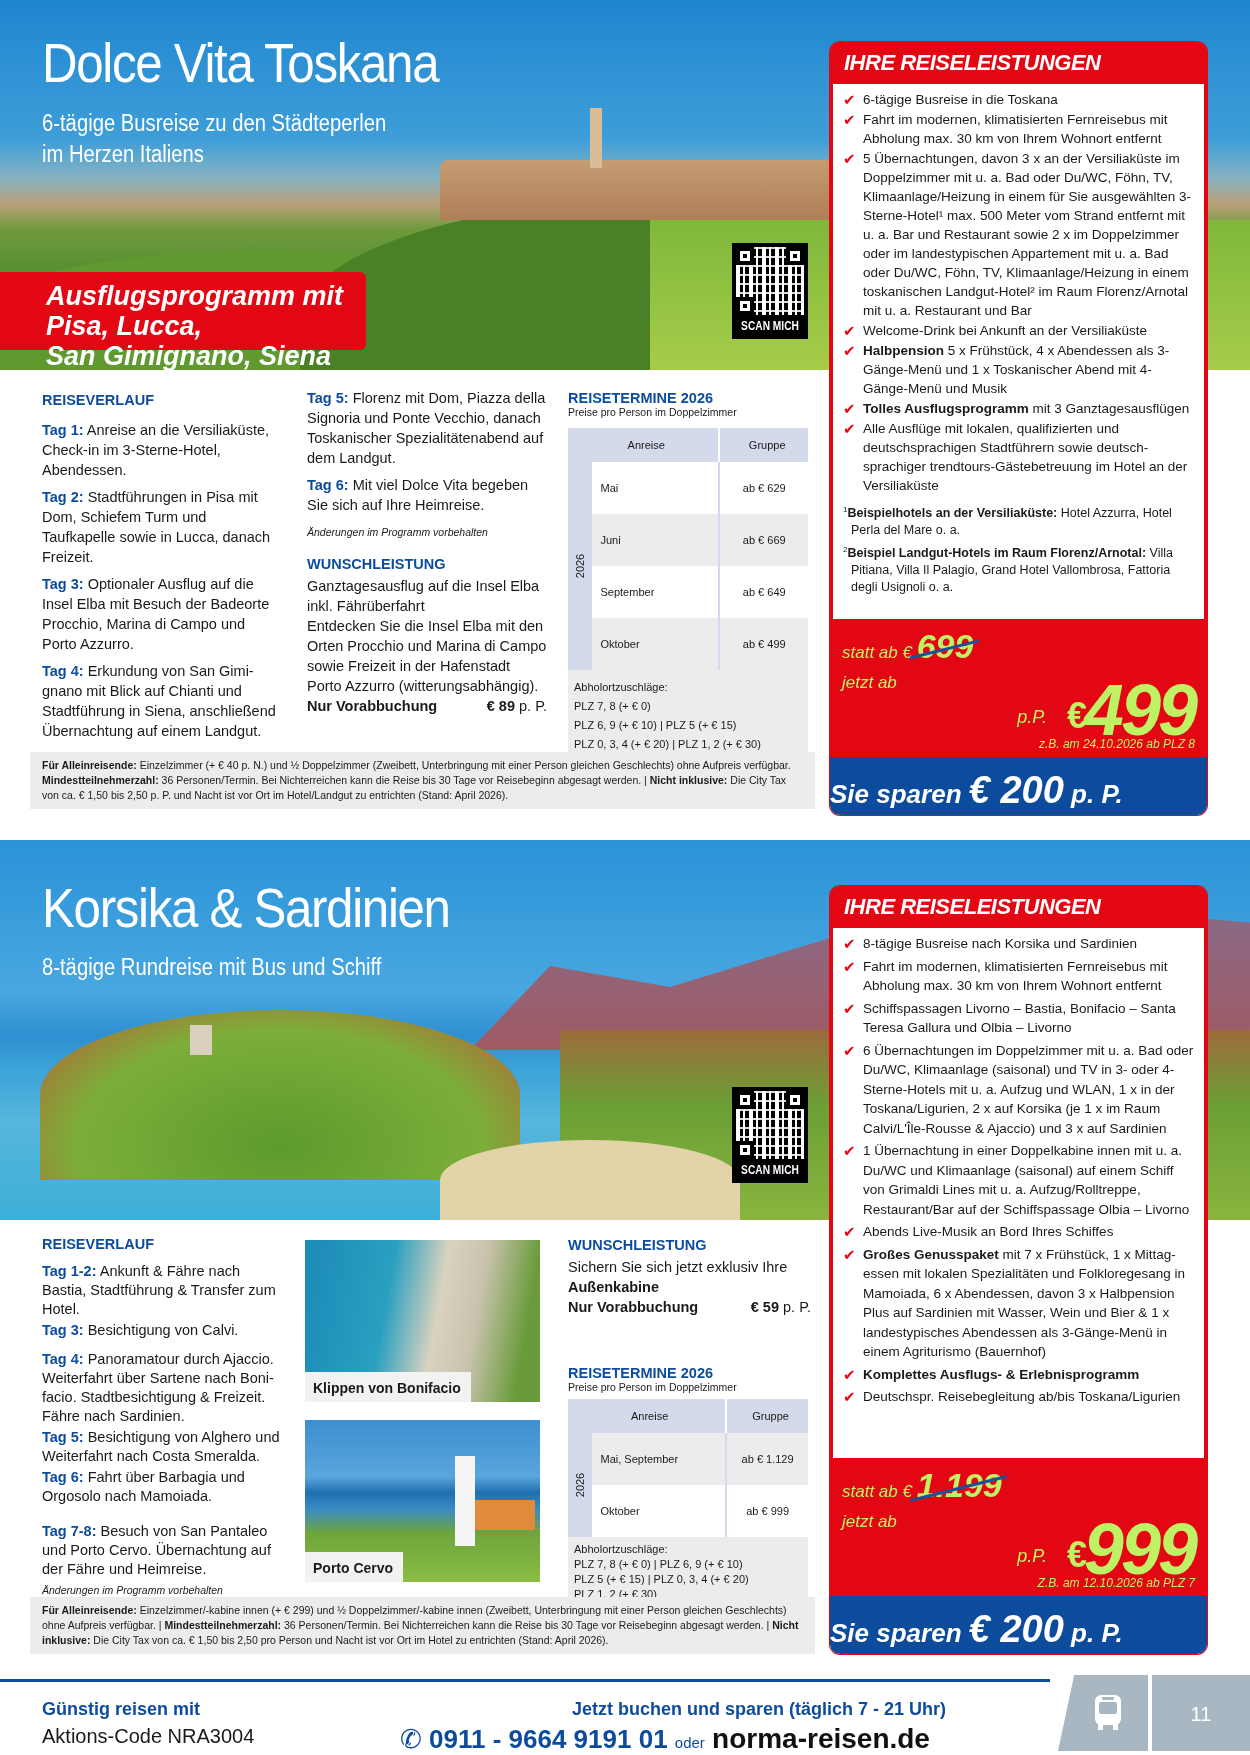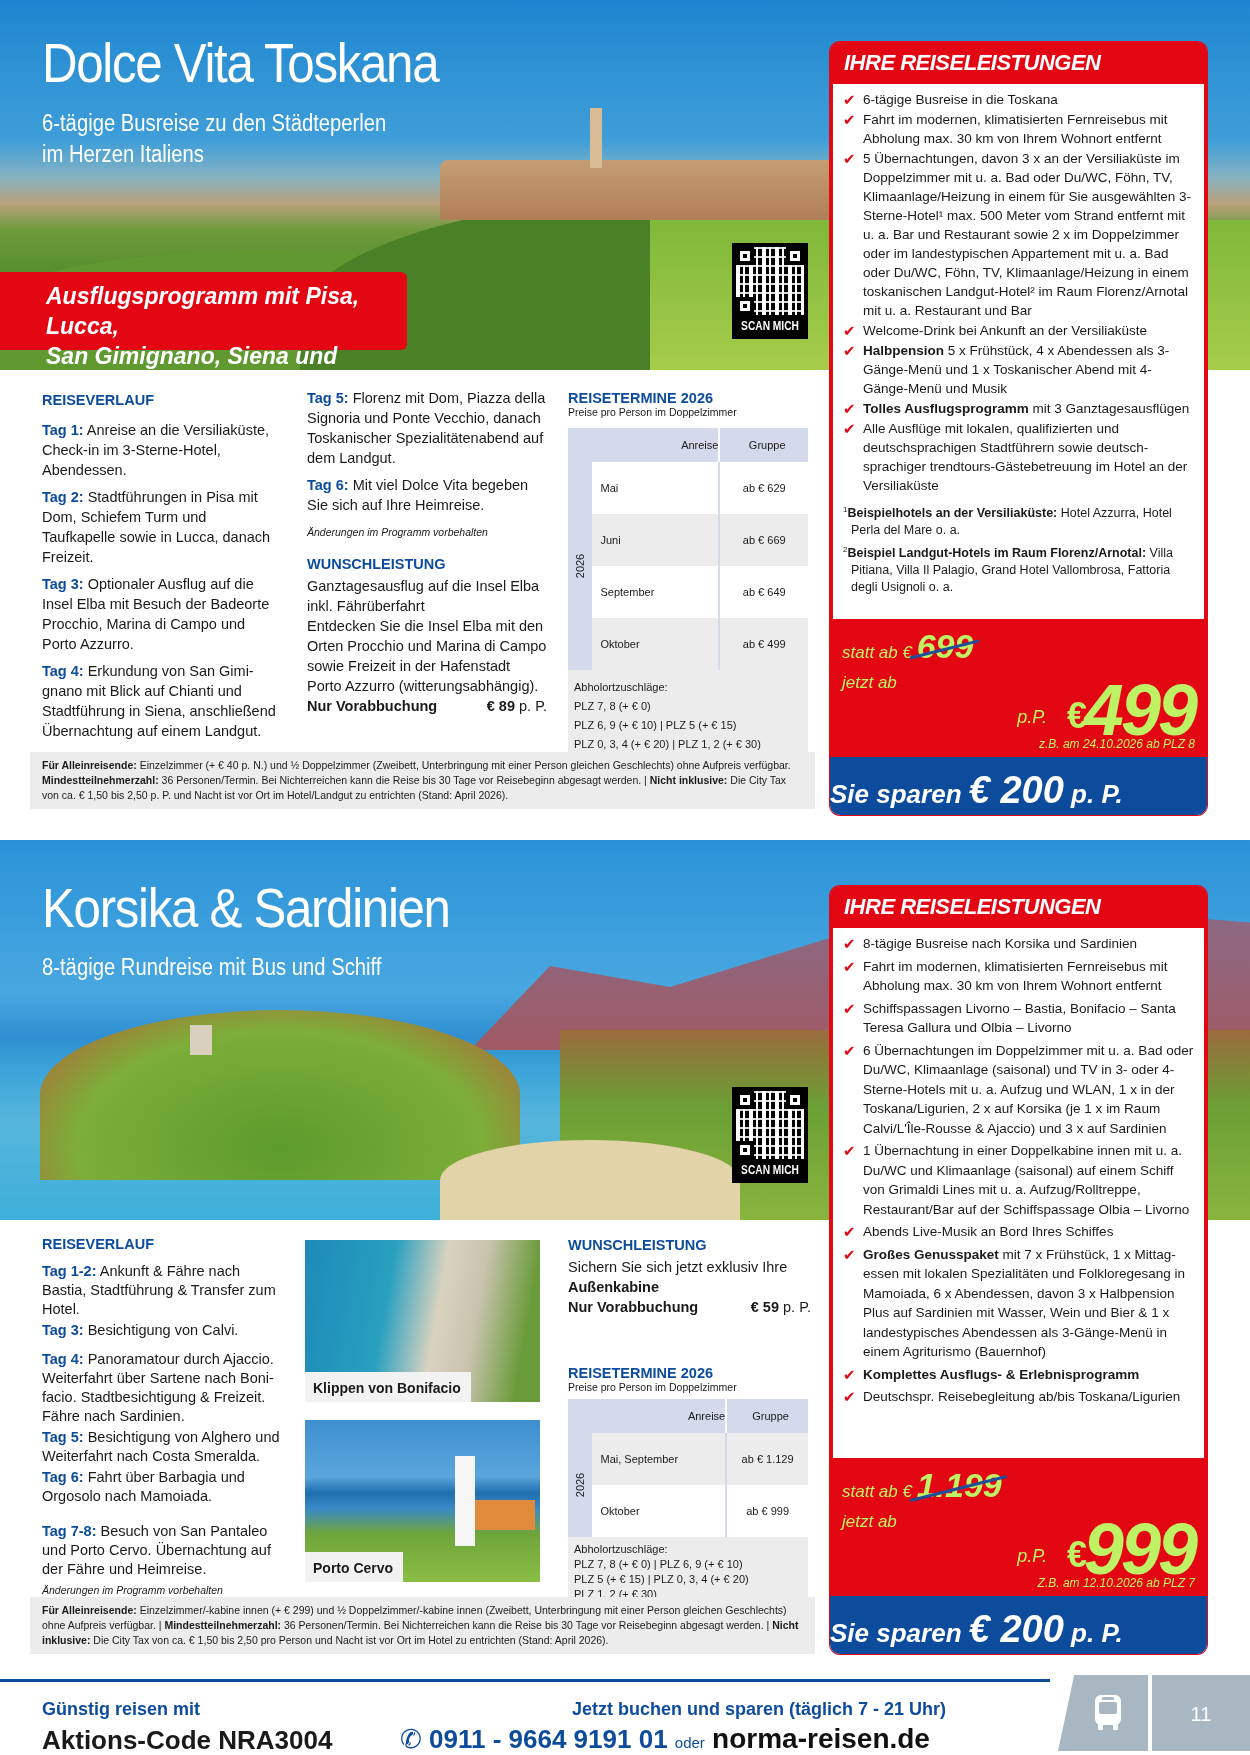--- a/index.html
+++ b/index.html
@@ -3,21 +3,21 @@
 <meta charset="utf-8">
 <style>
 *{box-sizing:border-box;margin:0;padding:0}
 body{width:1250px;height:1755px;background:#fff;font-family:"Liberation Sans","DejaVu Sans",sans-serif;color:#1a1a1a;position:relative;overflow:hidden}
 .hero{position:absolute;left:0;top:0;width:1250px;overflow:hidden}
 .hero1{height:370px;background:linear-gradient(180deg,#1e86d0 0%,#3f9ed8 38%,#86b3c2 48%,#b9a07a 55%,#6f9a3c 62%,#4e8a2a 78%,#79ad35 100%)}
 .hero2{height:380px;background:linear-gradient(180deg,#2a93d8 0%,#49a7e0 40%,#2f8fd0 52%,#3aa3d8 60%,#56b5dc 74%,#3db0d9 100%)}
 .hill{position:absolute;border-radius:50% 50% 0 0}
 .title{position:absolute;left:42px;color:#fff;font-family:"Liberation Sans",sans-serif;font-size:56px;letter-spacing:-1.5px;transform:scaleX(.88);transform-origin:left}
 .subtitle{position:absolute;left:42px;color:#fff;font-size:23px;line-height:31px;transform:scaleX(.88);transform-origin:left}
-.redbanner{position:absolute;left:0;top:272px;width:407px;height:78px;background:#e30613;border-radius:0 6px 6px 0;color:#fff;font-weight:bold;font-style:italic;font-size:23px;line-height:30px;padding:9px 0 0 46px}
+.redbanner{position:absolute;left:0;top:272px;width:366px;height:78px;background:#e30613;border-radius:0 6px 6px 0;color:#fff;font-weight:bold;font-style:italic;font-size:27px;line-height:30px;padding:9px 0 0 46px}
 .qr{position:absolute;width:76px;height:96px;background:#000;padding:4px 4px 0 4px}
 .qr .code{width:68px;height:68px;background:
  repeating-linear-gradient(90deg,#fff 0 4px,#000 4px 7px,#fff 7px 9px,#000 9px 13px),#fff;position:relative}
 .qr .code:before{content:"";position:absolute;inset:0;background:repeating-linear-gradient(0deg,transparent 0 3px,rgba(255,255,255,.85) 3px 5px,transparent 5px 9px)}
 .qr .fp{position:absolute;width:18px;height:18px;border:4px solid #000;background:#fff;box-shadow:inset 0 0 0 3px #fff,inset 0 0 0 9px #000}
 .qr .lbl{color:#fff;font-weight:bold;font-size:12px;text-align:center;margin-top:4px;transform:scaleX(.85)}
 .box{position:absolute;left:830px;width:377px;border-radius:10px;overflow:hidden;box-shadow:0 0 0 1px #e30613}
 .box .hdr{background:#e30613;color:#fff;font-weight:bold;font-style:italic;font-size:22px;height:42px;padding:8px 0 0 14px;letter-spacing:-.5px;transform-origin:left}
 .box .body{background:#fff;border-left:3px solid #e30613;border-right:3px solid #e30613;padding:6px 10px 8px 10px;font-size:13.5px;line-height:19px}
 .chk{position:relative;padding-left:20px;margin-bottom:1px}
@@ -39,37 +39,37 @@
 .blue{color:#0d4c9c}
 h3.blue{font-size:14.5px;font-weight:bold;margin-bottom:10px}
 .col{position:absolute;font-size:14.5px;line-height:20px}
 .col p{margin-bottom:7px}
 .col b.tag{color:#0d4c9c}
 .note{font-style:italic;font-size:10.5px}
 .termine{position:absolute;width:240px}
 .termine h3{font-size:14.5px;color:#0d4c9c;font-weight:bold;margin:0}
 .termine .sub{font-size:10.5px;margin-bottom:10px}
 .ttab{width:240px;border-collapse:collapse;font-size:11px}
-.ttab th{background:#d4daeb;font-weight:normal;text-align:right;height:34px;padding-left:6px}
+.ttab th{background:#d4daeb;font-weight:normal;text-align:center;height:34px;padding-left:6px}
 .ttab th.g{text-align:center;border-left:2px solid #fff}
 .ttab td{height:52px}
 .ttab td.yr{background:#d4daeb;width:24px;text-align:center;font-size:11px}
 .ttab td.yr span{display:inline-block;transform:rotate(-90deg)}
 .ttab td.m{padding-left:8px}
 .ttab td.p{text-align:center;border-left:2px solid #d4daeb}
 .ttab tr.alt td.m,.ttab tr.alt td.p{background:#ececec}
 .zus{background:#ececec;font-size:11px;line-height:19px;padding:8px 6px 6px 6px}
 .avail{background:#0d4c9c;color:#fff;font-weight:bold;font-size:11.5px;height:22px;padding:4px 0 0 6px}
 .fine{position:absolute;left:30px;width:785px;background:#ececec;font-size:10.5px;line-height:15px;padding:6px 12px}
 .pimg{position:absolute;left:305px;width:235px;overflow:hidden}
 .pimg .cap{position:absolute;left:0;bottom:0;background:#f2f2f2;font-weight:bold;font-size:14px;padding:8px 10px 6px 8px}
 .footer{position:absolute;left:0;top:1665px;width:1010px;height:90px}
 .footer .line{position:absolute;left:0;top:14px;width:1050px;height:3px;background:#0d4c9c}
 .footer .l1{position:absolute;left:42px;top:34px;color:#0d4c9c;font-weight:bold;font-size:18px}
-.footer .l2{position:absolute;left:42px;top:60px;font-weight:bold;font-size:26px}
+.footer .l2{position:absolute;left:42px;top:60px;font-weight:normal;font-size:20px}
 .footer .r1{position:absolute;left:572px;top:34px;color:#0d4c9c;font-weight:bold;font-size:18px}
 .footer .r2{position:absolute;left:400px;top:58px;font-weight:bold;font-size:26px;color:#0d4c9c;white-space:nowrap}
 .footer .r2 .oder{font-size:15px;font-weight:normal}
 .footer .r2 .web{color:#111;font-size:28px}
 .tab1{position:absolute;left:1058px;top:10px;width:90px;height:76px;background:#a9b7c2;clip-path:polygon(18% 0,100% 0,100% 100%,0 100%);border-radius:6px 0 0 0}
 .tab2{position:absolute;left:1152px;top:10px;width:98px;height:76px;background:#a9b7c2;color:#fff;font-size:20px;text-align:center;padding-top:28px}
 </style>
 </head>
 <body>
 

